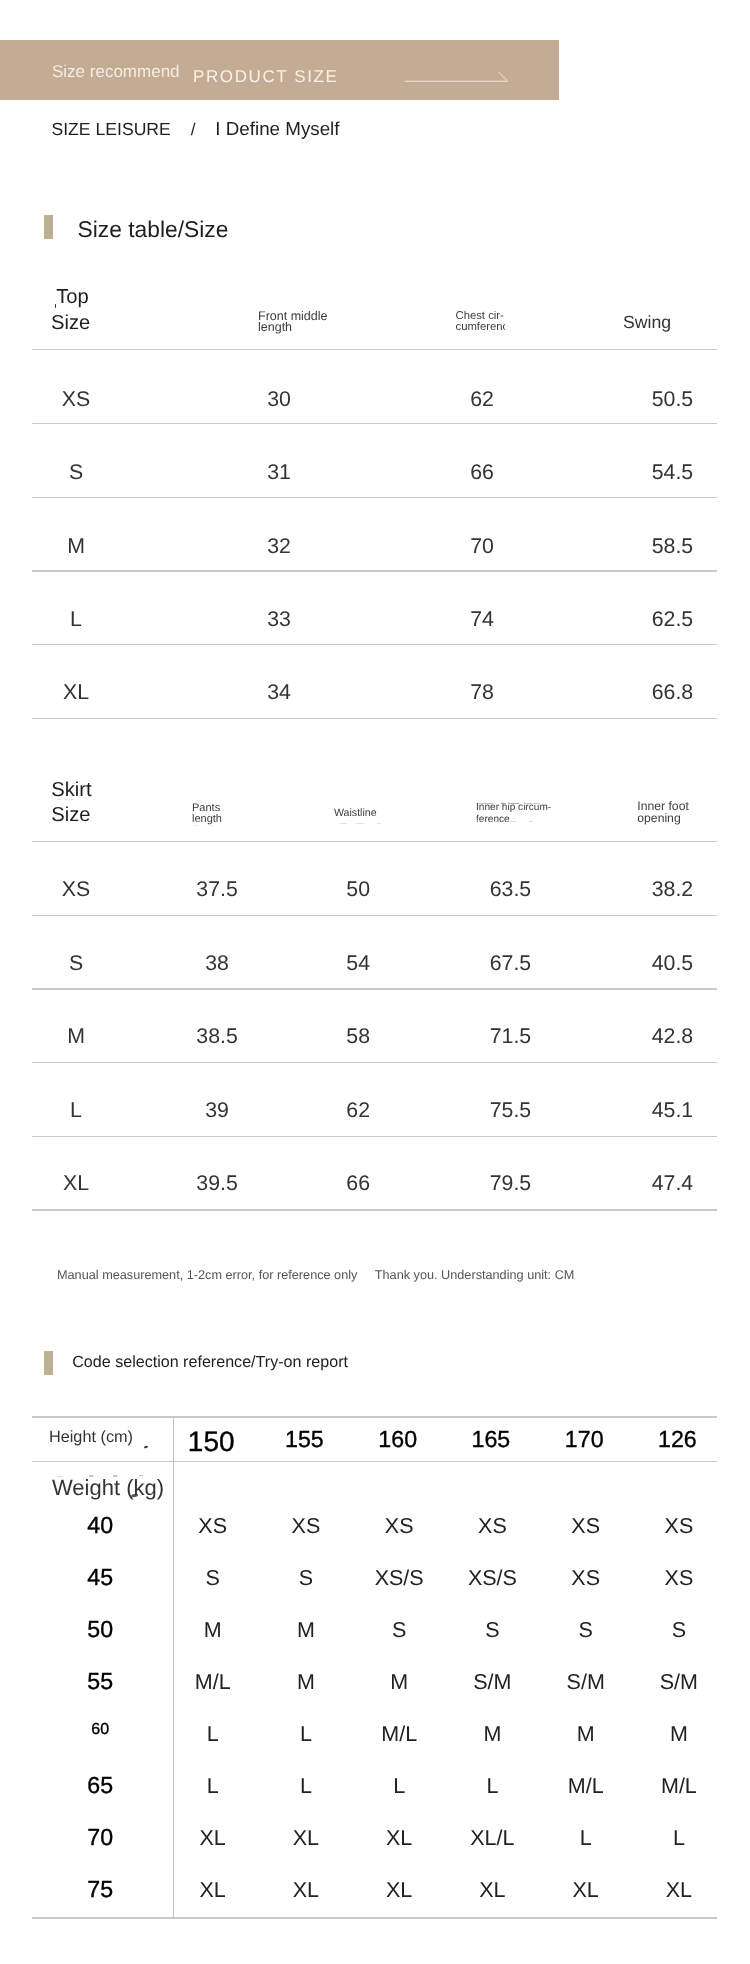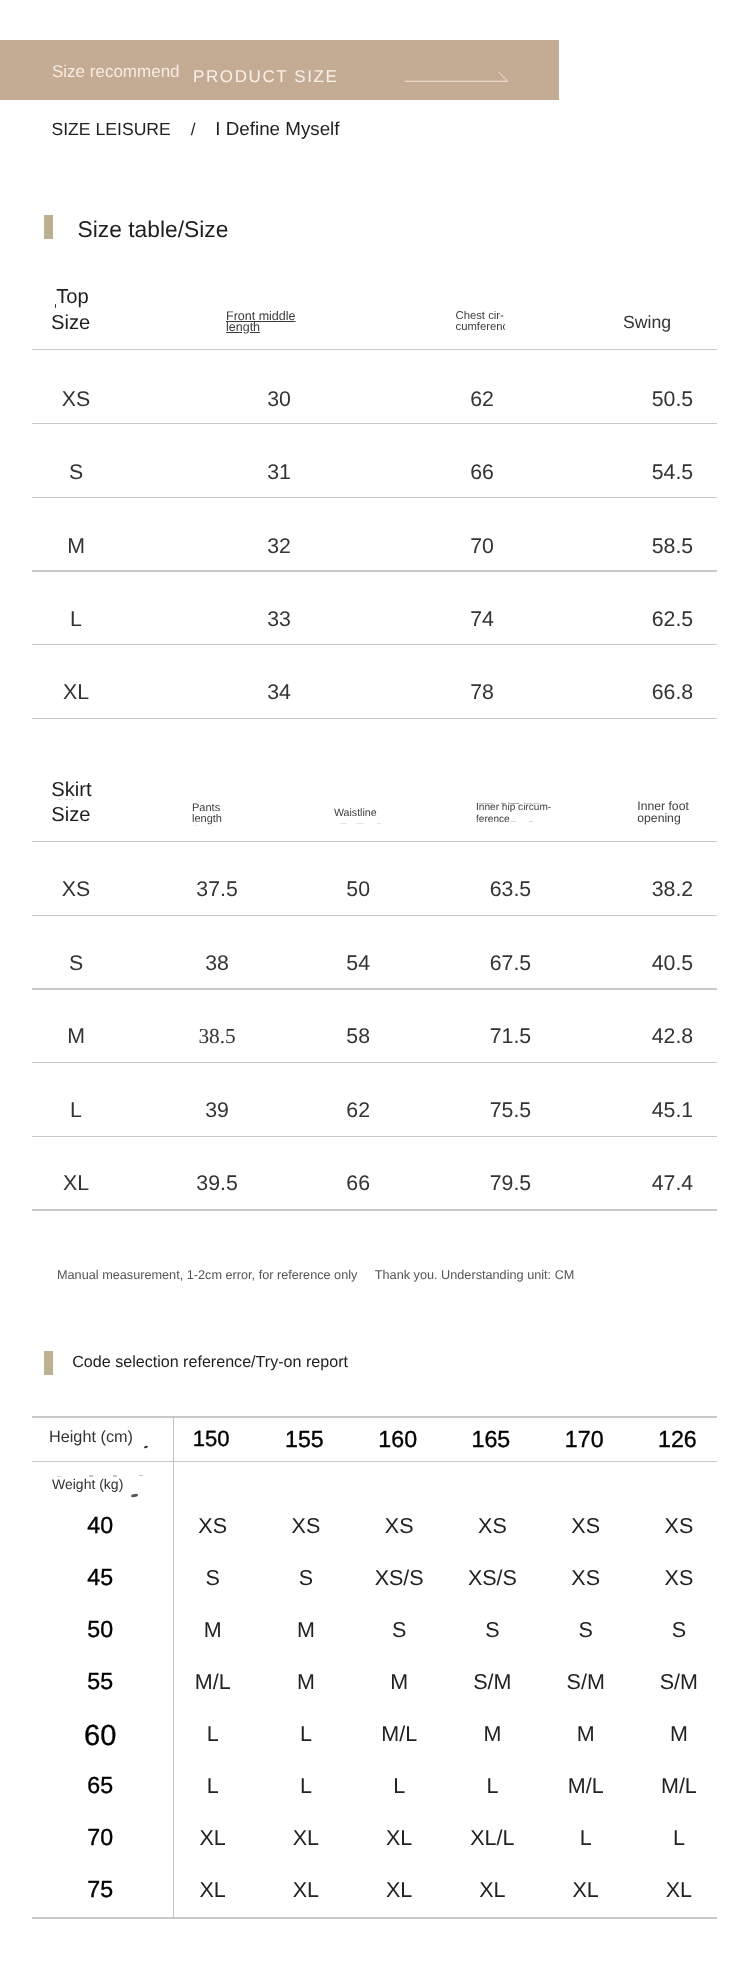--- a/index.html
+++ b/index.html
@@ -83,21 +83,21 @@
 
   <div id="layers">
       <div class="rule" style="top: 349.2px;"></div>
       <div class="rule" style="top: 422.9px;"></div>
       <div class="rule" style="top: 496.6px;"></div>
       <div class="rule" style="top: 570.3px;"></div>
       <div class="rule" style="top: 644px;"></div>
       <div class="rule" style="top: 717.7px;"></div>
       <div class="hbig lf" style="left: 51px; top: 285.3px; line-height: 25.2px;"><span style="white-space: pre;"> Top
 Size</span></div>
-      <div class="hsm lf" style="left: 226px; top: 311px; line-height: 11.2px; text-decoration: underline;"><span style="white-space: pre;">Front middle
+      <div class="hsm lf" style="left: 258px; top: 311px; line-height: 11.2px;"><span style="white-space: pre;">Front middle
 length</span></div>
       <div class="clip" style="left: 455.5px; top: 311px; width: 49.5px; height: 30px;"><span class="hsm" style="display: block; line-height: 11.2px; font-size: 11.3px;">Chest cir-
 cumference</span></div>
       <div class="hmd lf" style="left: 623px; top: 313.5px; line-height: 17.7px;"><span style="white-space: pre;">Swing</span></div>
       <div class="cc dv" style="left: -24px; top: 389px; width: 200px;">XS</div>
       <div class="cc dv" style="left: 179px; top: 389px; width: 200px;">30</div>
       <div class="cc dv" style="left: 382px; top: 389px; width: 200px;">62</div>
       <div class="cc dv" style="left: 572.5px; top: 389px; width: 200px;">50.5</div>
       <div class="cc dv" style="left: -24px; top: 462.25px; width: 200px;">S</div>
       <div class="cc dv" style="left: 179px; top: 462.25px; width: 200px;">31</div>
@@ -134,21 +134,21 @@
       <div class="cc dv" style="left: 117.1px; top: 879px; width: 200px;">37.5</div>
       <div class="cc dv" style="left: 258.2px; top: 879px; width: 200px;">50</div>
       <div class="cc dv" style="left: 410.5px; top: 879px; width: 200px;">63.5</div>
       <div class="cc dv" style="left: 572.5px; top: 879px; width: 200px;">38.2</div>
       <div class="cc dv" style="left: -24px; top: 952.55px; width: 200px;">S</div>
       <div class="cc dv" style="left: 117.1px; top: 952.55px; width: 200px;">38</div>
       <div class="cc dv" style="left: 258.2px; top: 952.55px; width: 200px;">54</div>
       <div class="cc dv" style="left: 410.5px; top: 952.55px; width: 200px;">67.5</div>
       <div class="cc dv" style="left: 572.5px; top: 952.55px; width: 200px;">40.5</div>
       <div class="cc dv" style="left: -24px; top: 1026.1px; width: 200px;">M</div>
-      <div class="cc dv" style="left: 117.1px; top: 1026.1px; width: 200px; font-family: Liberation Serif, serif;">38.5</div>
+      <div class="cc dv" style="left: 117.1px; top: 1026.1px; width: 200px;">38.5</div>
       <div class="cc dv" style="left: 258.2px; top: 1026.1px; width: 200px;">58</div>
       <div class="cc dv" style="left: 410.5px; top: 1026.1px; width: 200px;">71.5</div>
       <div class="cc dv" style="left: 572.5px; top: 1026.1px; width: 200px;">42.8</div>
       <div class="cc dv" style="left: -24px; top: 1099.65px; width: 200px;">L</div>
       <div class="cc dv" style="left: 117.1px; top: 1099.65px; width: 200px;">39</div>
       <div class="cc dv" style="left: 258.2px; top: 1099.65px; width: 200px;">62</div>
       <div class="cc dv" style="left: 410.5px; top: 1099.65px; width: 200px;">75.5</div>
       <div class="cc dv" style="left: 572.5px; top: 1099.65px; width: 200px;">45.1</div>
       <div class="cc dv" style="left: -24px; top: 1173.2px; width: 200px;">XL</div>
       <div class="cc dv" style="left: 117.1px; top: 1173.2px; width: 200px;">39.5</div>
@@ -176,27 +176,27 @@
       <div class="gm" style="left: 57px; top: 1475.8px; width: 5px; height: 1.3px; opacity: 0.85; background: rgb(207, 207, 207);"></div>
       <div class="gm" style="left: 89px; top: 1475.4px; width: 4px; height: 1.3px; opacity: 0.85; background: rgb(185, 185, 185);"></div>
       <div class="gm" style="left: 113px; top: 1475.4px; width: 4px; height: 1.3px; opacity: 0.85; background: rgb(185, 185, 185);"></div>
       <div class="gm" style="left: 139px; top: 1475.2px; width: 4px; height: 1.3px; opacity: 0.85; background: rgb(185, 185, 185);"></div>
       <div class="gmd" style="left: 130.5px; top: 1493.6px; width: 7.4px; height: 2.6px; opacity: 0.85; background: rgb(58, 58, 58); transform: rotate(-12deg);"></div>
       <div class="frule" style="top: 1416.3px;"></div>
       <div class="frule" style="top: 1460.6px;"></div>
       <div class="frule" style="top: 1917.3px;"></div>
       <div class="fvline" style="left: 172.5px; top: 1416.3px; height: 501.5px;"></div>
       <div class="lf fl" style="left: 48.9px; top: 1429.4px; font-size: 16.3px;">Height (cm)</div>
-      <div class="cc fn" style="left: 151.2px; top: 1428px; width: 120px; font-size: 22px;">150</div>
+      <div class="cc fn" style="left: 151.2px; top: 1428px; width: 120px; font-size: 28px;">150</div>
       <div class="cc fn" style="left: 244.4px; top: 1428px; width: 120px; font-size: 23.2px;">155</div>
       <div class="cc fn" style="left: 337.7px; top: 1428px; width: 120px; font-size: 23.2px;">160</div>
       <div class="cc fn" style="left: 430.9px; top: 1428px; width: 120px; font-size: 23.2px;">165</div>
       <div class="cc fn" style="left: 524.2px; top: 1428px; width: 120px; font-size: 23.2px;">170</div>
       <div class="cc fn" style="left: 617.4px; top: 1428px; width: 120px; font-size: 23.2px;">126</div>
-      <div class="lf fl" style="left: 52px; top: 1477.2px; font-size: 14px;">Weight (kg)</div>
+      <div class="lf fl" style="left: 52px; top: 1477.2px; font-size: 22px;">Weight (kg)</div>
       <div class="cc fn" style="left: 40.2px; top: 1514px; width: 120px; font-size: 23.2px;">40</div>
       <div class="cc fc" style="left: 152.7px; top: 1515.6px; width: 120px; font-size: 21.5px;">XS</div>
       <div class="cc fc" style="left: 245.9px; top: 1515.6px; width: 120px; font-size: 21.5px;">XS</div>
       <div class="cc fc" style="left: 339.2px; top: 1515.6px; width: 120px; font-size: 21.5px;">XS</div>
       <div class="cc fc" style="left: 432.4px; top: 1515.6px; width: 120px; font-size: 21.5px;">XS</div>
       <div class="cc fc" style="left: 525.7px; top: 1515.6px; width: 120px; font-size: 21.5px;">XS</div>
       <div class="cc fc" style="left: 618.9px; top: 1515.6px; width: 120px; font-size: 21.5px;">XS</div>
       <div class="cc fn" style="left: 40.2px; top: 1566.03px; width: 120px; font-size: 23.2px;">45</div>
       <div class="cc fc" style="left: 152.7px; top: 1567.63px; width: 120px; font-size: 21.5px;">S</div>
       <div class="cc fc" style="left: 245.9px; top: 1567.63px; width: 120px; font-size: 21.5px;">S</div>
@@ -211,21 +211,21 @@
       <div class="cc fc" style="left: 432.4px; top: 1619.66px; width: 120px; font-size: 21.5px;">S</div>
       <div class="cc fc" style="left: 525.7px; top: 1619.66px; width: 120px; font-size: 21.5px;">S</div>
       <div class="cc fc" style="left: 618.9px; top: 1619.66px; width: 120px; font-size: 21.5px;">S</div>
       <div class="cc fn" style="left: 40.2px; top: 1670.09px; width: 120px; font-size: 23.2px;">55</div>
       <div class="cc fc" style="left: 152.7px; top: 1671.69px; width: 120px; font-size: 21.5px;">M/L</div>
       <div class="cc fc" style="left: 245.9px; top: 1671.69px; width: 120px; font-size: 21.5px;">M</div>
       <div class="cc fc" style="left: 339.2px; top: 1671.69px; width: 120px; font-size: 21.5px;">M</div>
       <div class="cc fc" style="left: 432.4px; top: 1671.69px; width: 120px; font-size: 21.5px;">S/M</div>
       <div class="cc fc" style="left: 525.7px; top: 1671.69px; width: 120px; font-size: 21.5px;">S/M</div>
       <div class="cc fc" style="left: 618.9px; top: 1671.69px; width: 120px; font-size: 21.5px;">S/M</div>
-      <div class="cc fn" style="left: 40.2px; top: 1722.12px; width: 120px; font-size: 29px;">60</div>
+      <div class="cc fn" style="left: 40.2px; top: 1722.12px; width: 120px; font-size: 16px;">60</div>
       <div class="cc fc" style="left: 152.7px; top: 1723.72px; width: 120px; font-size: 21.5px;">L</div>
       <div class="cc fc" style="left: 245.9px; top: 1723.72px; width: 120px; font-size: 21.5px;">L</div>
       <div class="cc fc" style="left: 339.2px; top: 1723.72px; width: 120px; font-size: 21.5px;">M/L</div>
       <div class="cc fc" style="left: 432.4px; top: 1723.72px; width: 120px; font-size: 21.5px;">M</div>
       <div class="cc fc" style="left: 525.7px; top: 1723.72px; width: 120px; font-size: 21.5px;">M</div>
       <div class="cc fc" style="left: 618.9px; top: 1723.72px; width: 120px; font-size: 21.5px;">M</div>
       <div class="cc fn" style="left: 40.2px; top: 1774.15px; width: 120px; font-size: 23.2px;">65</div>
       <div class="cc fc" style="left: 152.7px; top: 1775.75px; width: 120px; font-size: 21.5px;">L</div>
       <div class="cc fc" style="left: 245.9px; top: 1775.75px; width: 120px; font-size: 21.5px;">L</div>
       <div class="cc fc" style="left: 339.2px; top: 1775.75px; width: 120px; font-size: 21.5px;">L</div>

